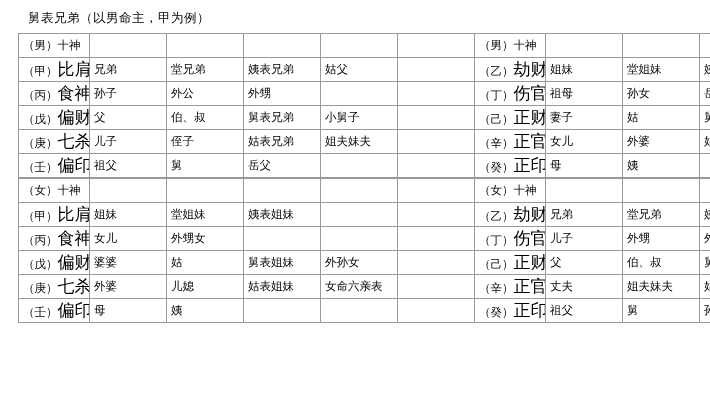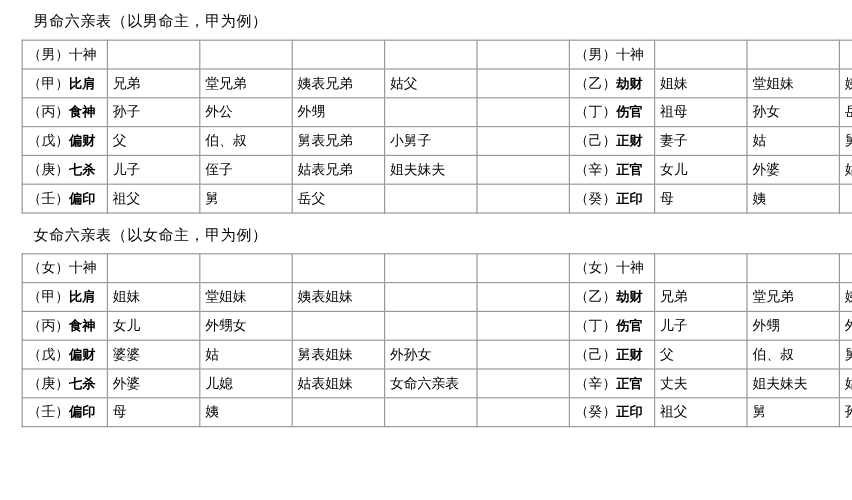--- a/index.html
+++ b/index.html
@@ -46,30 +46,30 @@
   td.head {
     width: 62px;
   }
   td.cell {
     width: 68px;
   }
   .stem {
     font-size: 11.5px;
   }
   .shishen {
-    font-weight: bold;
-    font-size: 11px;
+    font-weight: normal;
+    font-size: 17px;
   }
 </style>
 </head>
 <body>
 
 <div class="page">
 
-  <div class="section-title">男命六亲表（以男命主，甲为例）</div>
+  <div class="section-title">舅表兄弟（以男命主，甲为例）</div>
 
   <table class="liuqin">
     <tbody>
       <tr>
         <td class="head">（男）十神</td>
         <td class="cell"></td>
         <td class="cell"></td>
         <td class="cell"></td>
         <td class="cell"></td>
         <td class="cell"></td>
@@ -145,21 +145,20 @@
         <td class="cell"></td>
         <td class="head"><span class="stem">（癸）</span><span class="shishen">正印</span></td>
         <td class="cell">母</td>
         <td class="cell">姨</td>
         <td class="cell"></td>
 
       </tr>
     </tbody>
   </table>
 
-  <div class="section-title">女命六亲表（以女命主，甲为例）</div>
 
   <table class="liuqin">
     <tbody>
       <tr>
         <td class="head">（女）十神</td>
         <td class="cell"></td>
         <td class="cell"></td>
         <td class="cell"></td>
         <td class="cell"></td>
         <td class="cell"></td>

